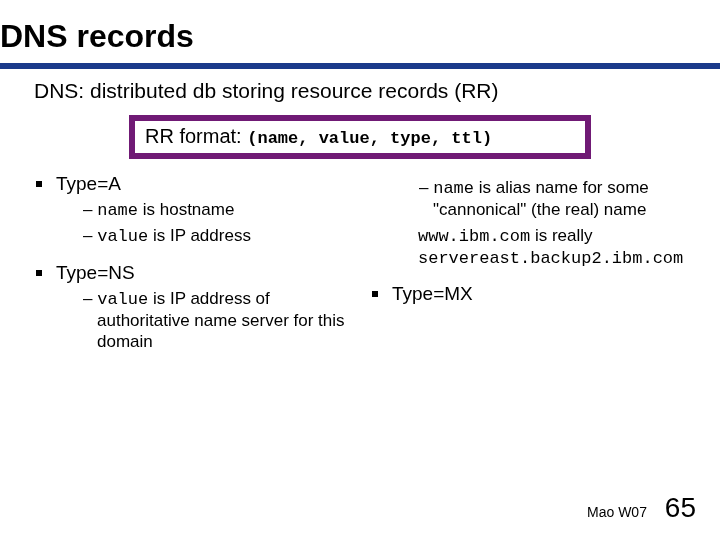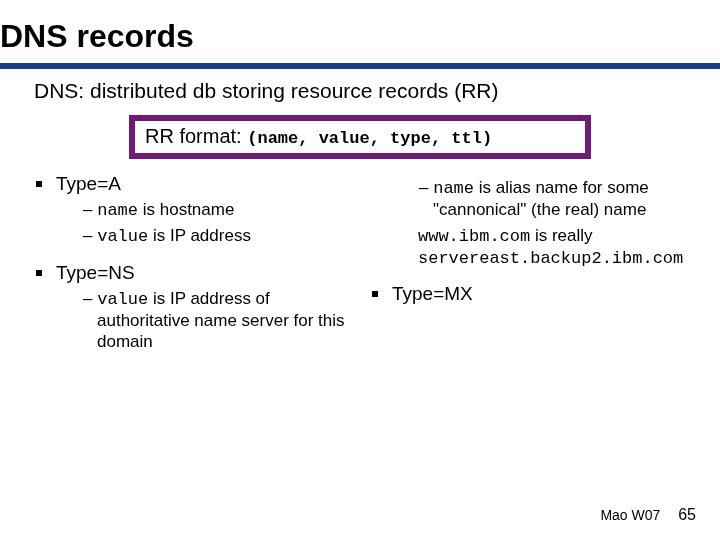--- a/index.html
+++ b/index.html
@@ -81,21 +81,21 @@
   .mono {
     font-family: "Courier New", Courier, monospace;
   }
   .footer {
     position: absolute;
     bottom: 16px;
     right: 24px;
     font-size: 14px;
   }
   .footer .pn {
-    font-size: 16px;
+    font-size: 28px;
     margin-left: 14px;
   }
 </style>
 </head>
 <body>
 
 <div class="title">DNS records</div>
 <div class="hr"></div>
 
 <div class="subtitle">

